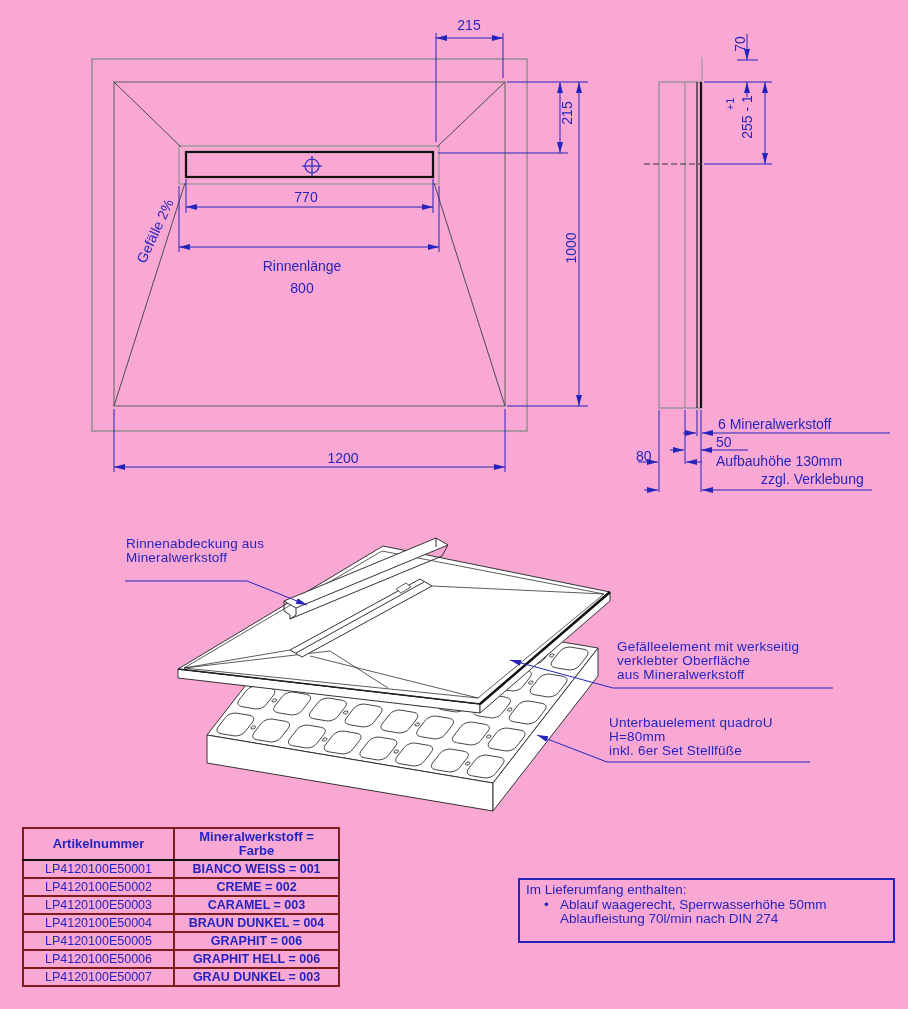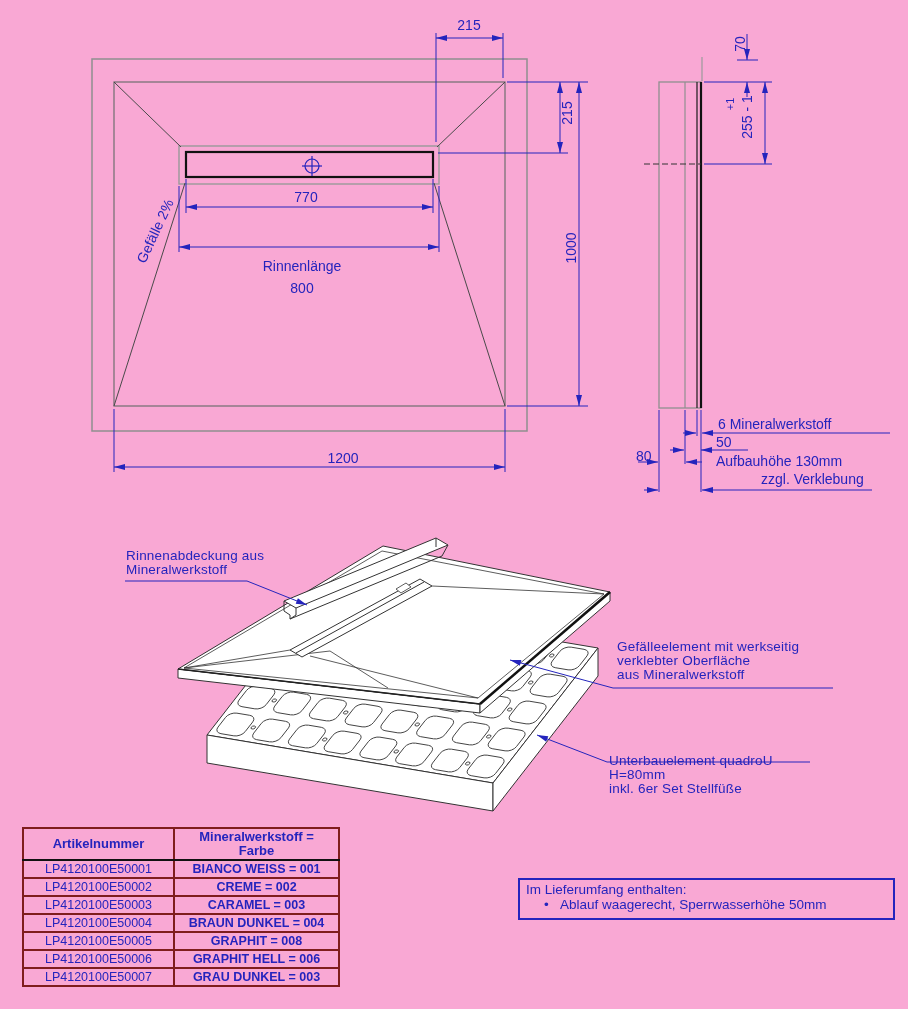--- a/index.html
+++ b/index.html
@@ -16,21 +16,21 @@
   .lbl div{margin-bottom:.5px;}
   
   #art-table{position:absolute;left:22px;top:827px;width:318px;border-collapse:collapse;
              color:var(--blue);font-size:12.5px;table-layout:fixed;}
   #art-table th,#art-table td{border:2px solid #7f1d1d;padding:0 4px;height:16px;overflow:hidden;}
   #art-table th{height:30px;font-size:13px;text-align:center;border-bottom:2px solid #111;line-height:14px;}
   #art-table{border:2px solid #111;outline:none;}
   #art-table td.c1{text-align:center;}
   #art-table td.c2{text-align:center;font-weight:bold;}
   
-  #delivery{position:absolute;left:518px;top:878px;width:377px;height:42px;border:2px solid var(--blue);
+  #delivery{position:absolute;left:518px;top:878px;width:377px;height:65px;border:2px solid var(--blue);
             box-sizing:border-box;color:var(--blue);font-size:13.5px;line-height:14.5px;padding:3px 0 16px 6px;}
   #delivery .brow{display:flex;}
   #delivery .bullet{width:16px;margin-left:18px;text-align:left;}
 </style>
 </head>
 <body>
 
 <div id="stage">
 
 <svg width="908" height="1009" viewBox="0 0 908 1009">
@@ -234,30 +234,30 @@
 
 <div class="t rot" style="left:740px;top:44px;">70</div>
 <div class="t rot small" style="left:730px;top:104px;">+1</div>
 <div class="t rot" style="left:747px;top:117px;">255 - 1</div>
 <div class="t" style="left:718px;top:417px;">6 Mineralwerkstoff</div>
 <div class="t" style="left:716px;top:435px;">50</div>
 <div class="t" style="left:636px;top:449px;">80</div>
 <div class="t" style="left:716px;top:454px;">Aufbauhöhe 130mm</div>
 <div class="t" style="left:731px;top:472px;margin-left:30px;">zzgl. Verklebung</div>
 
-<div class="lbl" style="left:126px;top:549px;">
+<div class="lbl" style="left:126px;top:537px;">
   <div>Rinnenabdeckung aus</div>
   <div>Mineralwerkstoff</div>
 </div>
 <div class="lbl" style="left:617px;top:640px;">
   <div>Gefälleelement mit werkseitig</div>
   <div>verklebter Oberfläche</div>
   <div>aus Mineralwerkstoff</div>
 </div>
-<div class="lbl" style="left:609px;top:716px;margin-top:38px;">
+<div class="lbl" style="left:609px;top:716px;">
   <div>Unterbauelement quadroU</div>
   <div>H=80mm</div>
   <div>inkl. 6er Set Stellfüße</div>
 </div>
 
 <table id="art-table">
   <thead>
     <tr>
       <th style="width:141px;">Artikelnummer</th>
       <th><span>Mineralwerkstoff =</span><br>
@@ -276,34 +276,38 @@
     <tr>
           <td class="c1">LP4120100E50003</td>
           <td class="c2">CARAMEL = 003</td>
         </tr>
     <tr>
           <td class="c1">LP4120100E50004</td>
           <td class="c2">BRAUN DUNKEL = 004</td>
         </tr>
     <tr>
           <td class="c1">LP4120100E50005</td>
-          <td class="c2">GRAPHIT = 008</td>
+          <td class="c2">GRAPHIT = 006</td>
         </tr>
     <tr>
           <td class="c1">LP4120100E50006</td>
           <td class="c2">GRAPHIT HELL = 006</td>
         </tr>
     <tr>
           <td class="c1">LP4120100E50007</td>
           <td class="c2">GRAU DUNKEL = 003</td>
         </tr>
   </tbody>
 </table>
 
 <div id="delivery">
   <div>Im Lieferumfang enthalten:</div>
   <div class="brow">
     <span class="bullet">•</span>
     <span>Ablauf waagerecht, Sperrwasserhöhe 50mm</span>
   </div>
+  <div class="brow">
+    <span class="bullet"></span>
+    <span>Ablaufleistung 70l/min nach DIN 274</span>
+  </div>
 </div>
 
 </div>
 
 </body></html>

